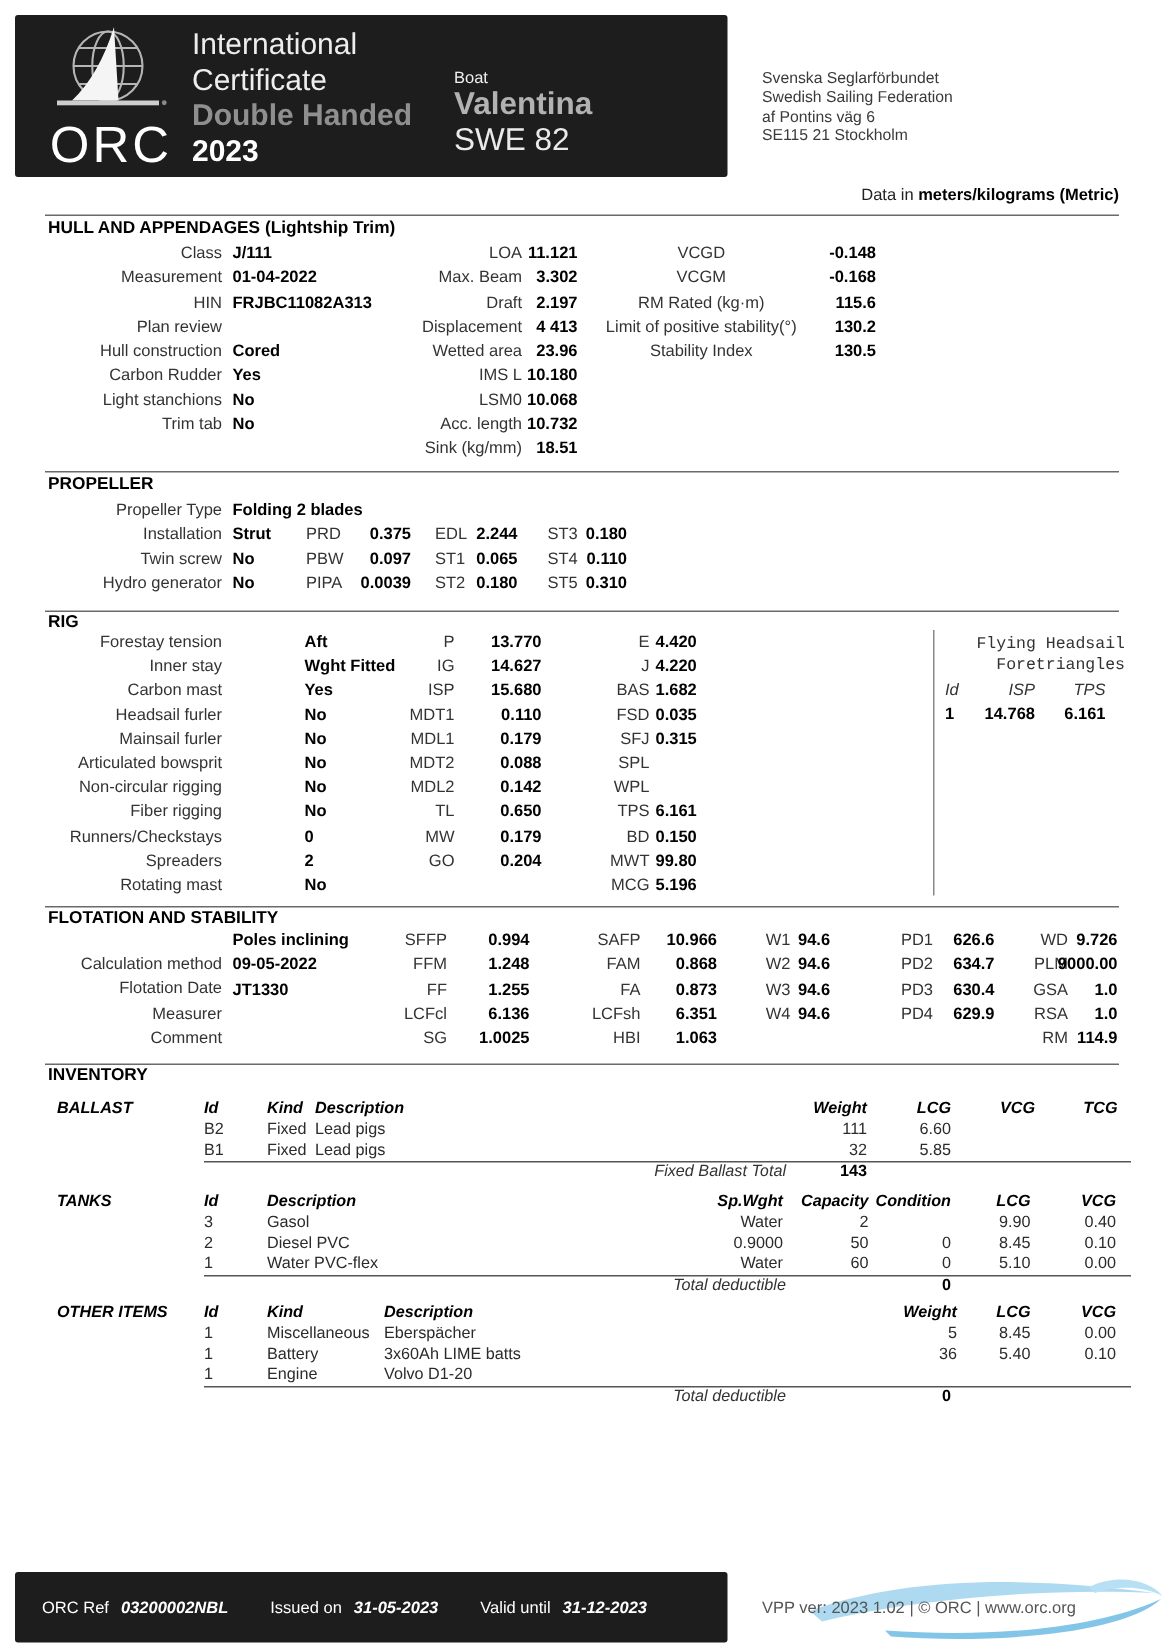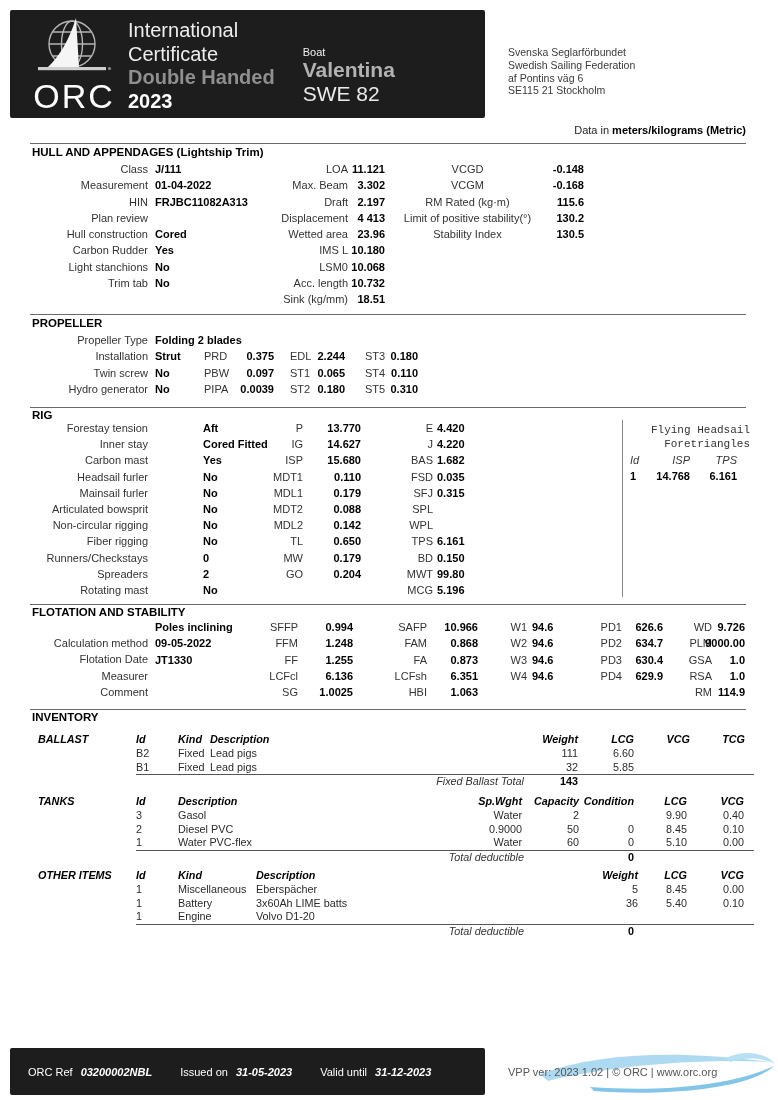--- a/index.html
+++ b/index.html
@@ -317,21 +317,21 @@
           <span class="c lbl r-l1">Forestay tension</span>
           <span class="c val r-v1">Aft</span>
           <span class="c lbl r-l2">P</span>
           <span class="c val r-v2">13.770</span>
           <span class="c lbl r-l3">E</span>
           <span class="c val r-v3">4.420</span>
         </div>
 
         <div class="row r-row">
           <span class="c lbl r-l1">Inner stay</span>
-          <span class="c val r-v1">Cored Fitted</span>
+          <span class="c val r-v1">Wght Fitted</span>
           <span class="c lbl r-l2">IG</span>
           <span class="c val r-v2">14.627</span>
           <span class="c lbl r-l3">J</span>
           <span class="c val r-v3">4.220</span>
         </div>
 
         <div class="row r-row">
           <span class="c lbl r-l1">Carbon mast</span>
           <span class="c val r-v1">Yes</span>
           <span class="c lbl r-l2">ISP</span>

